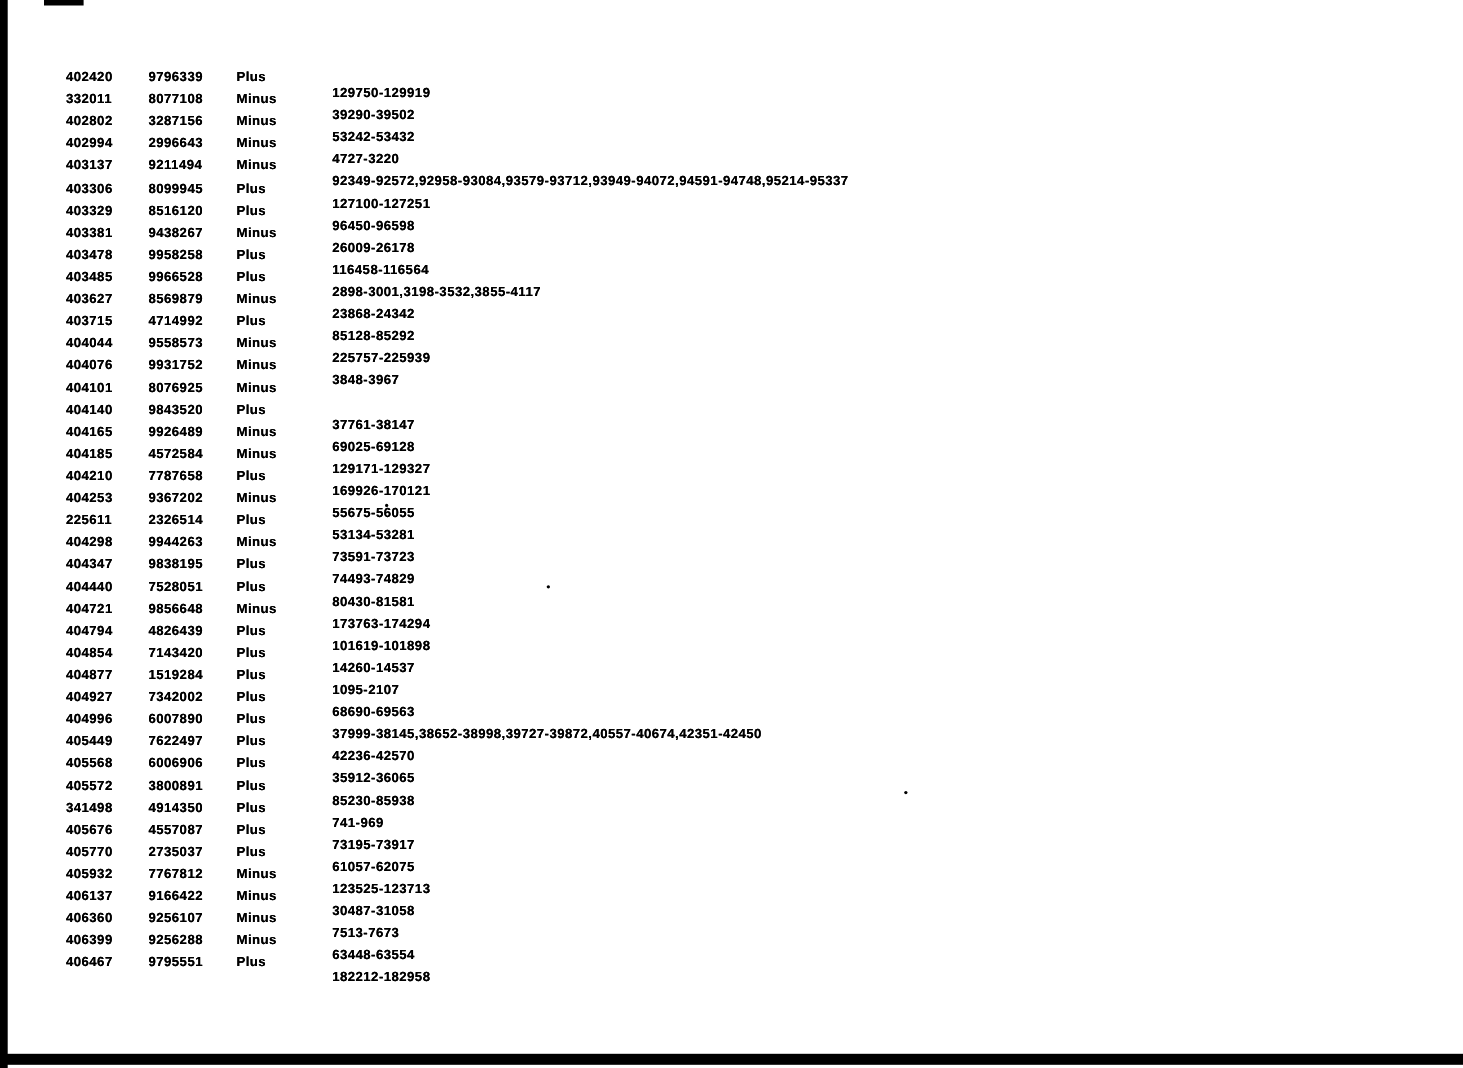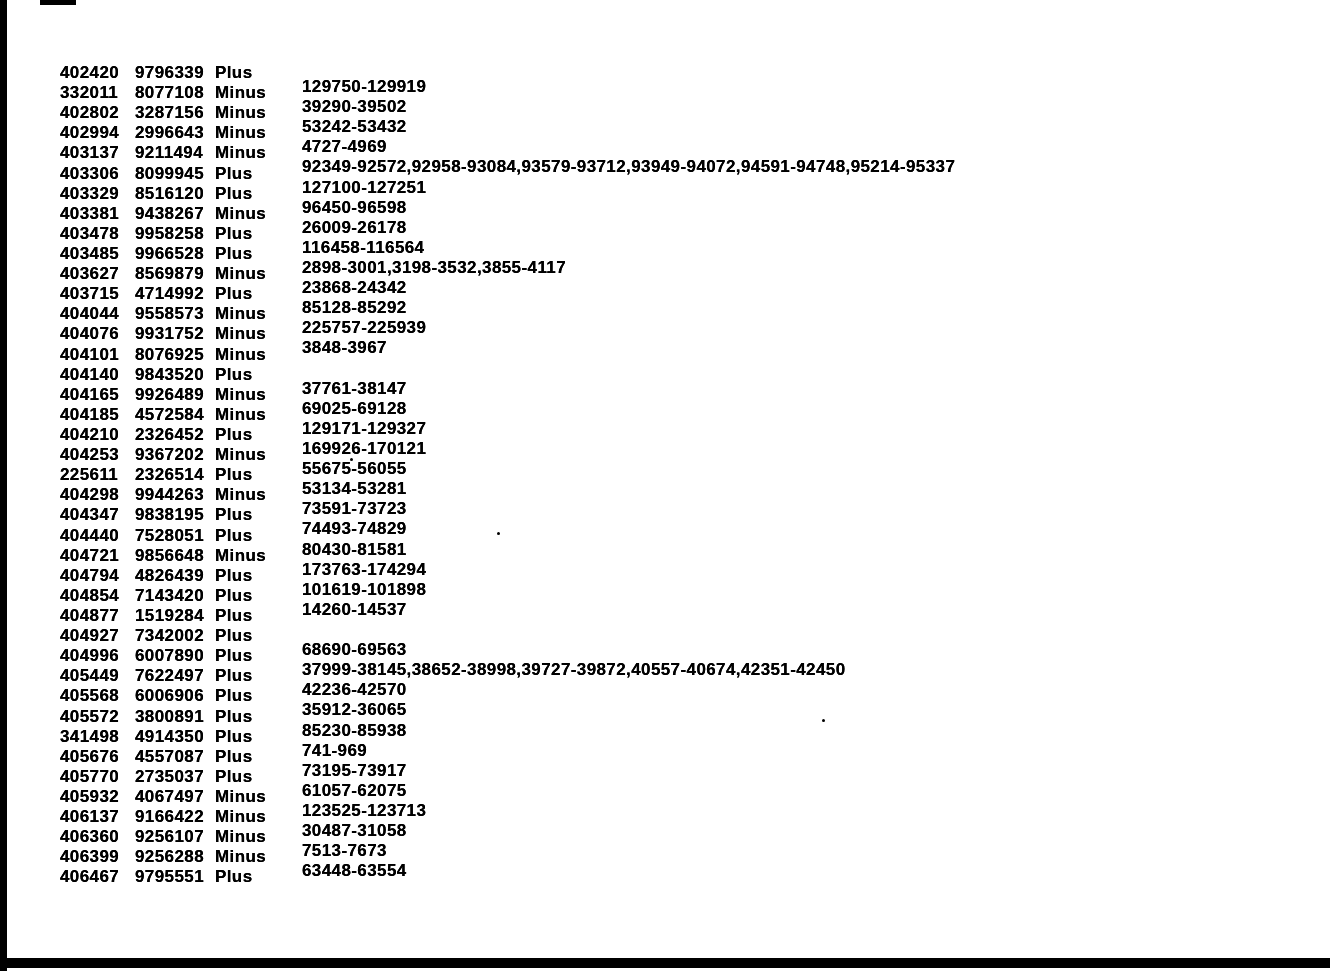--- a/index.html
+++ b/index.html
@@ -17,21 +17,21 @@
     height: 971px;
     background: #ffffff;
   }
   
   .records {
     position: absolute;
     left: 60px;
     top: 63px;
     color: #000;
     font-weight: 700;
-    font-size: 17px;
+    font-size: 12px;
     letter-spacing: 0.4px;
     text-shadow: 0 0 0.5px #000;
     -webkit-font-smoothing: none;
   }
   .record-row {
     display: flex;
     height: 20.12px;
     align-items: flex-start;
     white-space: nowrap;
   }
@@ -91,21 +91,21 @@
       <div class="record-row">
         <span class="cell-id">402802</span>
         <span class="cell-num">3287156</span>
         <span class="cell-strand">Minus</span>
         <span class="cell-ranges">53242-53432</span>
       </div>
       <div class="record-row">
         <span class="cell-id">402994</span>
         <span class="cell-num">2996643</span>
         <span class="cell-strand">Minus</span>
-        <span class="cell-ranges">4727-4969</span>
+        <span class="cell-ranges">4727-3220</span>
       </div>
       <div class="record-row">
         <span class="cell-id">403137</span>
         <span class="cell-num">9211494</span>
         <span class="cell-strand">Minus</span>
         <span class="cell-ranges">92349-92572,92958-93084,93579-93712,93949-94072,94591-94748,95214-95337</span>
       </div>
       <div class="record-row">
         <span class="cell-id">403306</span>
         <span class="cell-num">8099945</span>
@@ -178,21 +178,21 @@
         <span class="cell-ranges">69025-69128</span>
       </div>
       <div class="record-row">
         <span class="cell-id">404185</span>
         <span class="cell-num">4572584</span>
         <span class="cell-strand">Minus</span>
         <span class="cell-ranges">129171-129327</span>
       </div>
       <div class="record-row">
         <span class="cell-id">404210</span>
-        <span class="cell-num">2326452</span>
+        <span class="cell-num">7787658</span>
         <span class="cell-strand">Plus</span>
         <span class="cell-ranges">169926-170121</span>
       </div>
       <div class="record-row">
         <span class="cell-id">404253</span>
         <span class="cell-num">9367202</span>
         <span class="cell-strand">Minus</span>
         <span class="cell-ranges">55675-56055</span>
       </div>
       <div class="record-row">
@@ -234,20 +234,21 @@
       <div class="record-row">
         <span class="cell-id">404854</span>
         <span class="cell-num">7143420</span>
         <span class="cell-strand">Plus</span>
         <span class="cell-ranges">14260-14537</span>
       </div>
       <div class="record-row">
         <span class="cell-id">404877</span>
         <span class="cell-num">1519284</span>
         <span class="cell-strand">Plus</span>
+        <span class="cell-ranges">1095-2107</span>
       </div>
       <div class="record-row">
         <span class="cell-id">404927</span>
         <span class="cell-num">7342002</span>
         <span class="cell-strand">Plus</span>
         <span class="cell-ranges">68690-69563</span>
       </div>
       <div class="record-row">
         <span class="cell-id">404996</span>
         <span class="cell-num">6007890</span>
@@ -285,21 +286,21 @@
         <span class="cell-ranges">73195-73917</span>
       </div>
       <div class="record-row">
         <span class="cell-id">405770</span>
         <span class="cell-num">2735037</span>
         <span class="cell-strand">Plus</span>
         <span class="cell-ranges">61057-62075</span>
       </div>
       <div class="record-row">
         <span class="cell-id">405932</span>
-        <span class="cell-num">4067497</span>
+        <span class="cell-num">7767812</span>
         <span class="cell-strand">Minus</span>
         <span class="cell-ranges">123525-123713</span>
       </div>
       <div class="record-row">
         <span class="cell-id">406137</span>
         <span class="cell-num">9166422</span>
         <span class="cell-strand">Minus</span>
         <span class="cell-ranges">30487-31058</span>
       </div>
       <div class="record-row">
@@ -311,20 +312,21 @@
       <div class="record-row">
         <span class="cell-id">406399</span>
         <span class="cell-num">9256288</span>
         <span class="cell-strand">Minus</span>
         <span class="cell-ranges">63448-63554</span>
       </div>
       <div class="record-row">
         <span class="cell-id">406467</span>
         <span class="cell-num">9795551</span>
         <span class="cell-strand">Plus</span>
+        <span class="cell-ranges">182212-182958</span>
       </div>
     </div>
 
   <div id="specks">
       <div class="speck" style="left: 350px; top: 458px;"></div>
       <div class="speck" style="left: 497px; top: 532px;"></div>
       <div class="speck" style="left: 822px; top: 719px;"></div>
     </div>
 
 </div>

